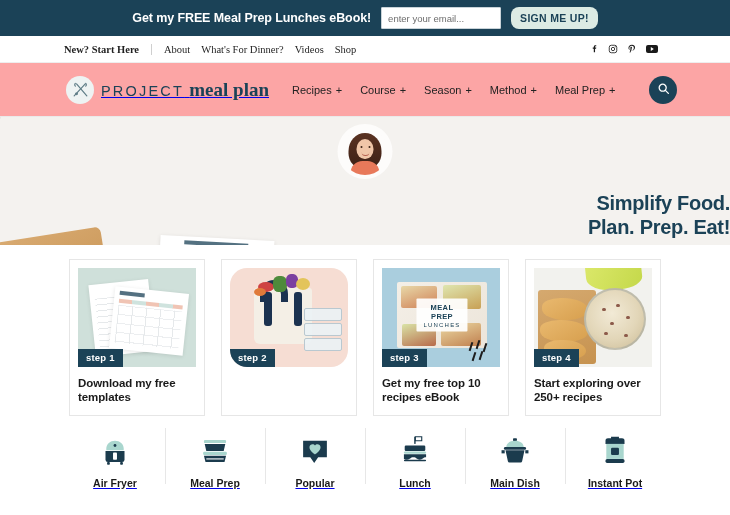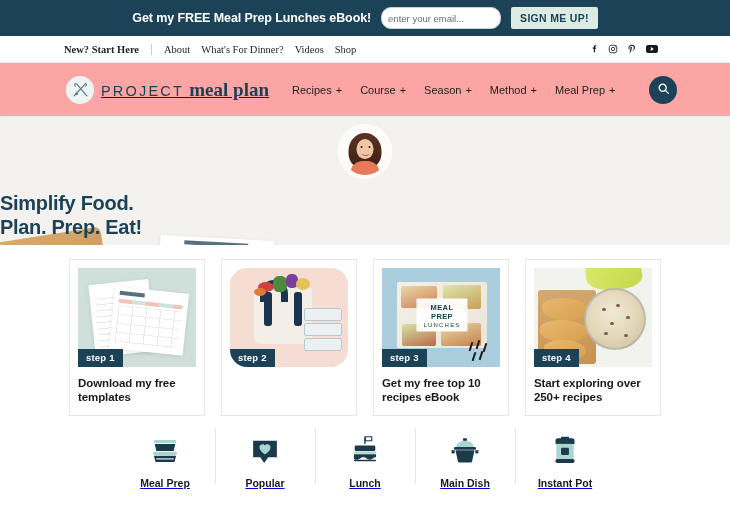--- a/index.html
+++ b/index.html
@@ -22,34 +22,34 @@
   .optin-text {
     color: #ffffff;
     font-size: 12.5px;
     font-weight: bold;
     letter-spacing: -0.1px;
   }
   .optin-input {
     width: 120px; height: 22px;
     border: 1px solid #c9d3d8;
     background: #fff;
-    border-radius: 10px;
+    border-radius: 1px;
     font-size: 9.5px;
     color: #555;
     padding: 0 6px;
     font-family: "Liberation Sans", sans-serif;
     outline: none;
   }
   .optin-input::placeholder { color: #6d6d6d; }
   .optin-btn {
     height: 22px;
     background: #dcebe4;
     color: #1b4257;
     border: none;
-    border-radius: 2px;
+    border-radius: 8px;
     font-size: 10.5px;
     font-weight: bold;
     letter-spacing: 0.3px;
     padding: 0 9px;
     cursor: pointer;
     font-family: "Liberation Sans", sans-serif;
   }
 
   
   .util-nav {
@@ -214,21 +214,21 @@
   }
   .hp-body {
     position: absolute; left: 9px; top: 33px;
     width: 29px; height: 18px;
     border-radius: 12px 12px 0 0;
     background: #e8795a;
   }
   .hero-headline {
     position: absolute;
     left: 0; right: 0; top: 74px;
-    text-align: left;
+    text-align: right;
     color: #1b4257;
     font-size: 20px;
     font-weight: bold;
     line-height: 1.22;
     letter-spacing: -0.3px;
   }
 
   
   .paper {
     position: absolute;
@@ -607,20 +607,33 @@
         <div class="bowl-bit" style="left:38px;top:44px;"></div>
       </div>
       <div class="step-badge">step 4</div>
     </div>
     <div class="step-title">Start exploring over 250+ recipes</div>
   </div>
 </div>
 
 <div class="cats">
 
+  <a class="cat" href="#">
+    <span class="cat-icon">
+      <svg width="38" height="38" viewBox="0 0 48 48">
+        <path d="M13 21c0-6 5-10 11-10s11 4 11 10v2H13v-2z" fill="#a9d6ce"></path>
+        <circle cx="24" cy="17" r="1.8" fill="#1b3b4d"></circle>
+        <path d="M12 24h24v11a3 3 0 0 1-3 3H15a3 3 0 0 1-3-3V24z" fill="#1b3b4d"></path>
+        <rect x="21.5" y="26" width="5" height="9" rx="1" fill="#ffffff"></rect>
+        <rect x="14" y="38" width="3.5" height="3.5" rx="1" fill="#1b3b4d"></rect>
+        <rect x="30.5" y="38" width="3.5" height="3.5" rx="1" fill="#1b3b4d"></rect>
+      </svg>
+    </span>
+    <span class="cat-label">Air Fryer</span>
+  </a>
 
   <a class="cat" href="#">
     <span class="cat-icon">
       <svg width="38" height="38" viewBox="0 0 48 48">
         <rect x="10" y="10" width="28" height="4" rx="1.5" fill="#a9d6ce"></rect>
         <path d="M11 15h26l-2 9H13l-2-9z" fill="#1b3b4d"></path>
         <rect x="9" y="25" width="30" height="4" rx="1.5" fill="#a9d6ce"></rect>
         <path d="M10 30h28l-2 8H12l-2-8z" fill="#1b3b4d"></path>
         <path d="M13 34h22" stroke="#ffffff" stroke-width="1.4"></path>
       </svg>

